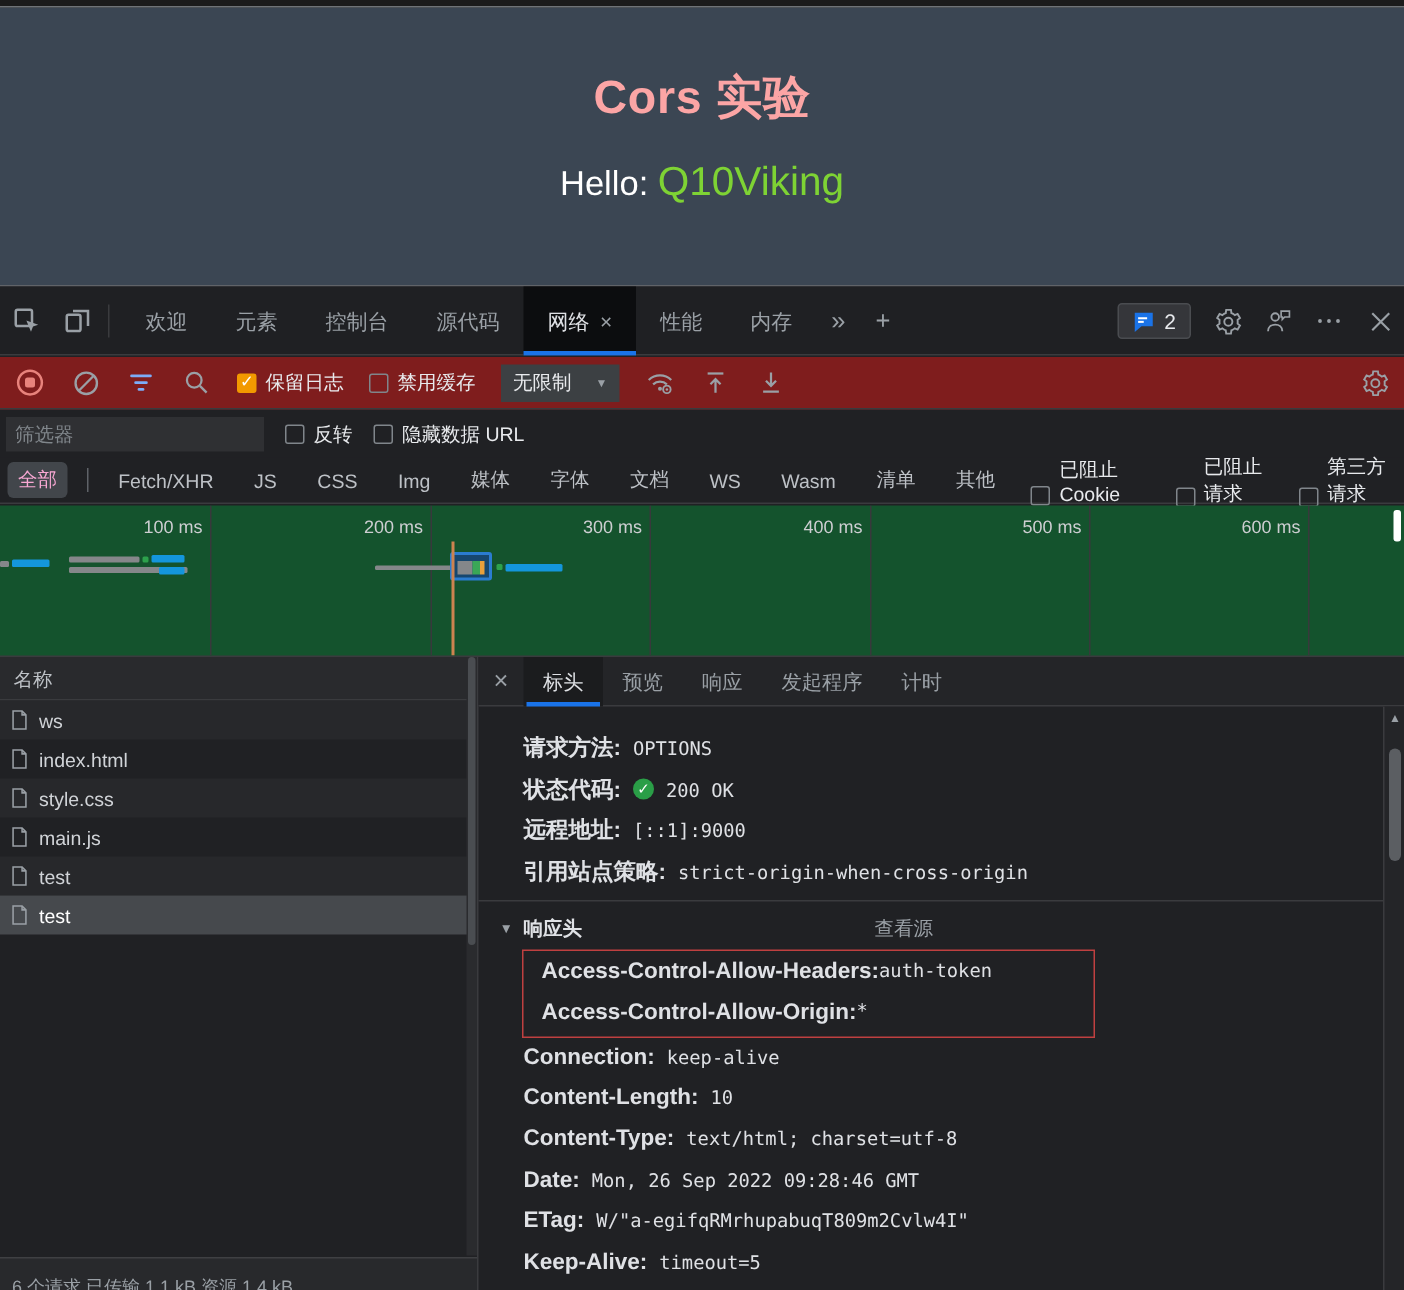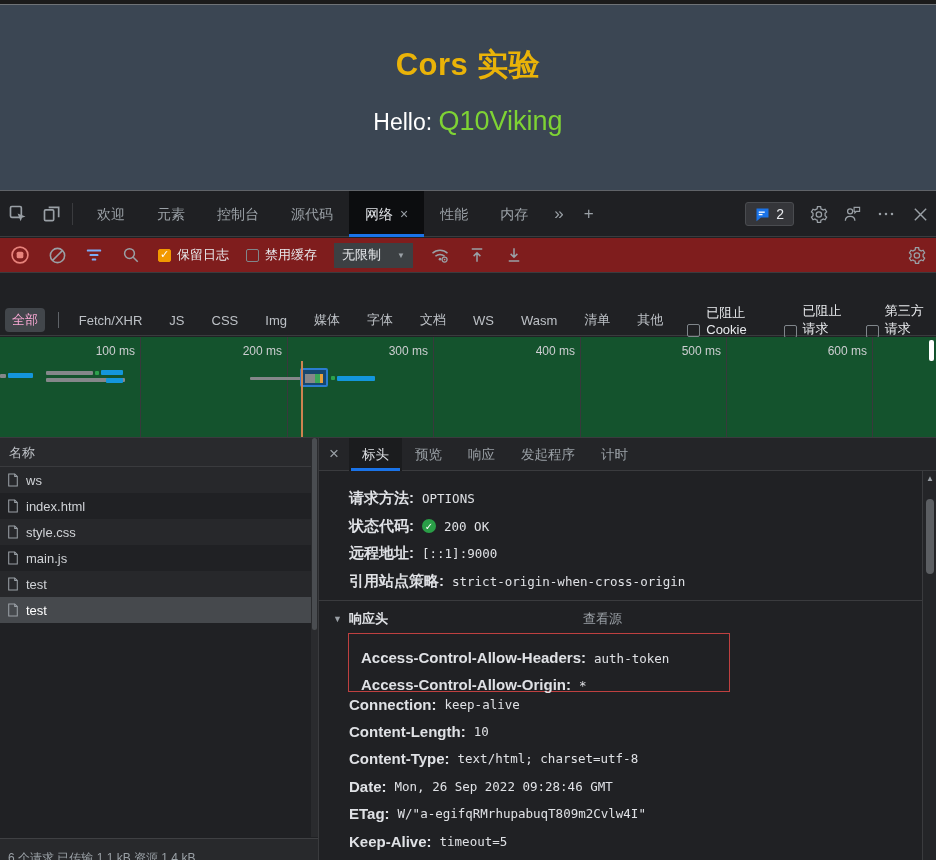--- a/index.html
+++ b/index.html
@@ -4,21 +4,21 @@
 <style>
   * { margin:0; padding:0; box-sizing:border-box; }
   html,body { width:936px; height:860px; overflow:hidden; background:#202124;
     font-family:"Liberation Sans","DejaVu Sans",sans-serif; }
   .screen { position:relative; width:936px; height:860px; }
 
   
   .webpage { position:absolute; left:0; top:0; width:936px; height:190px; background:#3b4653; }
   .browser-topbar { position:absolute; left:0; top:0; width:100%; height:5px; background:#1b1b1b; border-bottom:1px solid #6f7377; }
   .page-title { position:absolute; left:0; top:44px; width:100%; text-align:center;
-    color:#eab308; font-size:31px; font-weight:bold; letter-spacing:.5px; }
+    color:#fca5a5; font-size:31px; font-weight:bold; letter-spacing:.5px; }
   .hello-line { position:absolute; left:0; top:106px; width:100%; text-align:center; color:#fff; font-size:23px; }
   .hello-name { color:#7ed334; font-size:27px; }
 
   
   .devtools { position:absolute; left:0; top:190px; width:936px; height:670px; background:#202124; border-top:1px solid #606368; color:#9aa0a6; }
 
   
   .tabbar { position:absolute; left:0; top:0; width:936px; height:46px; background:#1f2023; border-bottom:1px solid #3a3b3e; display:flex; align-items:center; }
   .tb-icon { width:20px; height:20px; flex:0 0 auto; display:flex; align-items:center; justify-content:center; cursor:pointer; }
   .tb-icon svg { display:block; }
@@ -90,21 +90,21 @@
   .hrow { position:absolute; left:30px; height:22px; display:flex; align-items:center; gap:8px; white-space:nowrap; }
   .hlabel { font-weight:bold; font-size:15px; color:#dfe1e5; }
   .hvalue { font-family:"DejaVu Sans Mono","Liberation Mono",monospace; font-size:12.5px; color:#dfe1e5; }
   .check-circle { width:14px; height:14px; border-radius:50%; background:#2a9e47; color:#fff; font-size:10px; display:flex; align-items:center; justify-content:center; }
   .hdivider { position:absolute; left:0; top:162px; width:604px; height:1px; background:#3a3b3e; }
   .section-row { position:absolute; left:14px; top:170px; height:22px; display:flex; align-items:center; gap:7px; }
   .tri { font-size:9px; color:#9aa0a6; }
   .section-title { font-weight:bold; font-size:13px; color:#dfe1e5; }
   .view-source { position:absolute; left:264px; top:170px; height:22px; line-height:22px; font-size:13px; color:#9aa0a6; cursor:pointer; }
   .red-box { position:absolute; left:29px; top:195px; width:382px; height:59px; border:1.5px solid #bf4040; padding:5px 12px 0 12px; }
-  .red-box .hrow2 { height:27px; display:flex; align-items:flex-end; gap:8px; white-space:nowrap; }
+  .red-box .hrow2 { height:27px; display:flex; align-items:flex-start; white-space:nowrap; }
 
   .vscroll { position:absolute; right:0; top:33px; width:14px; bottom:0; background:#242528; border-left:1px solid #3a3b3e; }
   .vscroll .up { position:absolute; left:0; top:3px; width:14px; text-align:center; font-size:8px; color:#9aa0a6; cursor:pointer; }
   .vthumb { position:absolute; left:3px; top:28px; width:8px; height:75px; background:#5b5e62; border-radius:4px; cursor:pointer; }
 </style>
 </head>
 <body>
 
 <svg width="0" height="0" style="position:absolute">
   <defs>
@@ -255,20 +255,31 @@
       </span>
       <span class="toolbar-spacer"></span>
       <span class="icon-btn">
         <svg width="19" height="19" viewBox="0 0 24 24">
             <path d="M20.3 13.6c.05-.5.05-2.7 0-3.2l2-1.6-2-3.4-2.4 1a8 8 0 0 0-2.8-1.6L14.7 2h-4l-.4 2.8a8 8 0 0 0-2.8 1.6l-2.4-1-2 3.4 2 1.6c-.05.5-.05 2.7 0 3.2l-2 1.6 2 3.4 2.4-1a8 8 0 0 0 2.8 1.6l.4 2.8h4l.4-2.8a8 8 0 0 0 2.8-1.6l2.4 1 2-3.4z" fill="none" stroke="#9aa0a6" stroke-width="1.6"></path>
             <circle cx="12.5" cy="12" r="3.4" fill="none" stroke="#9aa0a6" stroke-width="1.6"></circle>
           </svg>
       </span>
     </div>
 
+    <div class="filterrow">
+      <input class="filter-input" placeholder="筛选器" style="">
+      <label class="cb-group">
+        <span class="cb"></span>
+        <span class="cb-label">反转</span>
+      </label>
+      <label class="cb-group">
+        <span class="cb"></span>
+        <span class="cb-label">隐藏数据 URL</span>
+      </label>
+    </div>
 
     <div class="typerow">
       <span class="type-pill active">全部</span>
       <span class="type-sep"></span>
       <span class="type-pill">Fetch/XHR</span>
       <span class="type-pill">JS</span>
       <span class="type-pill">CSS</span>
       <span class="type-pill">Img</span>
       <span class="type-pill">媒体</span>
       <span class="type-pill">字体</span>

